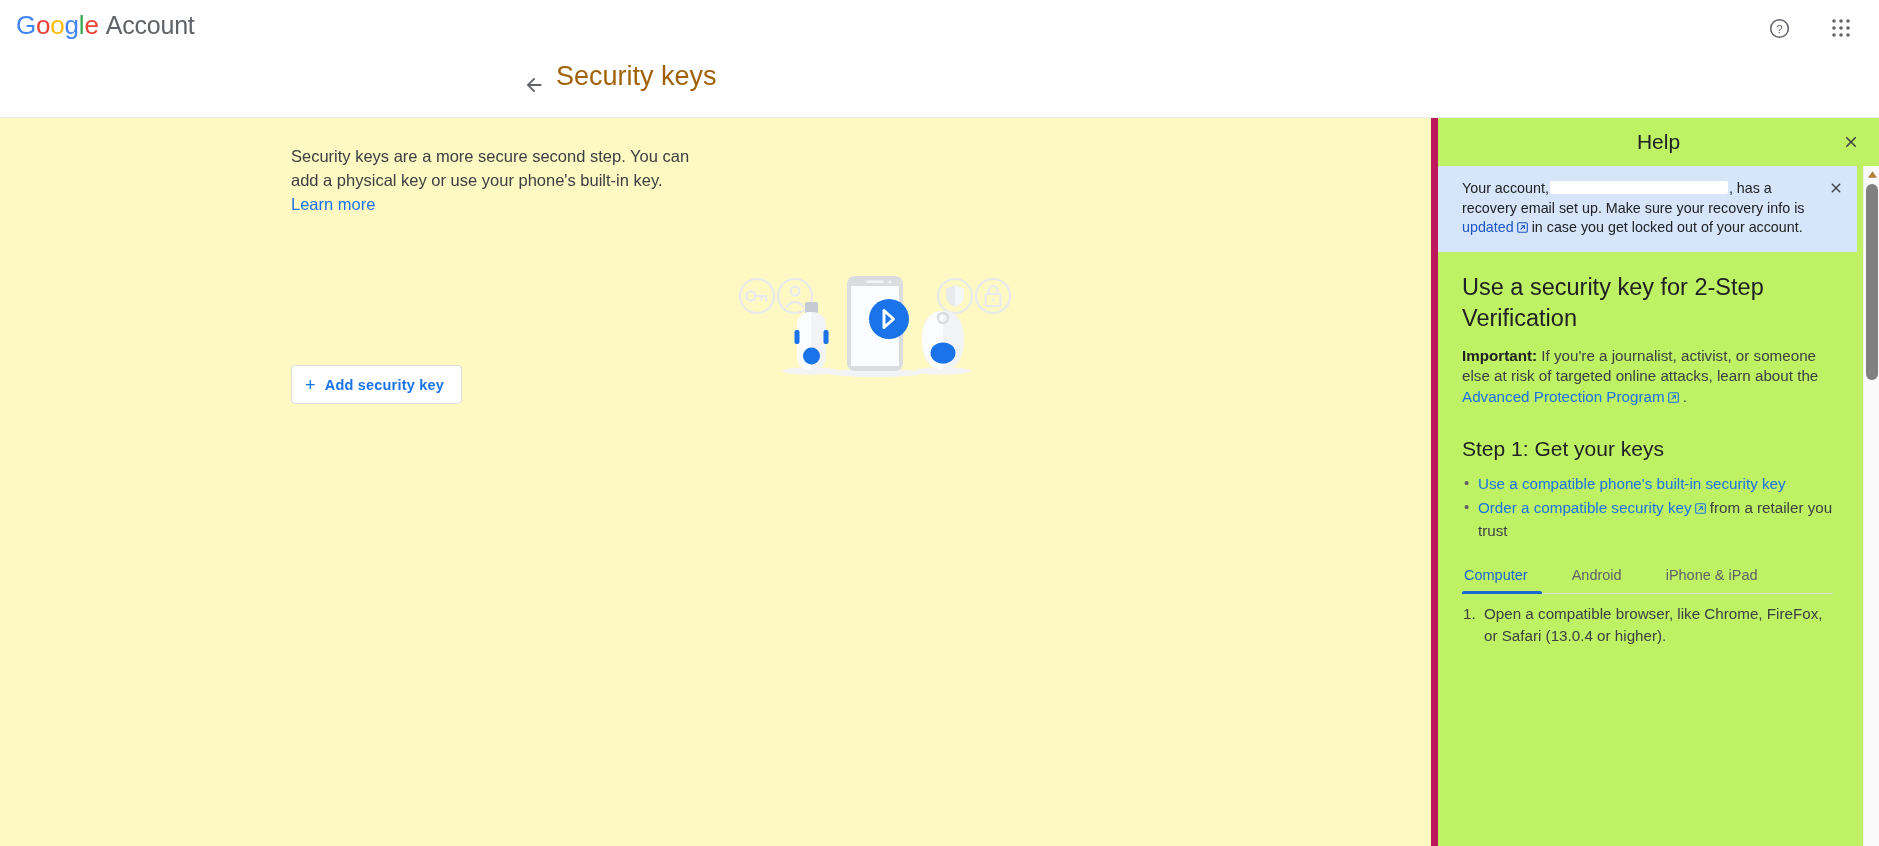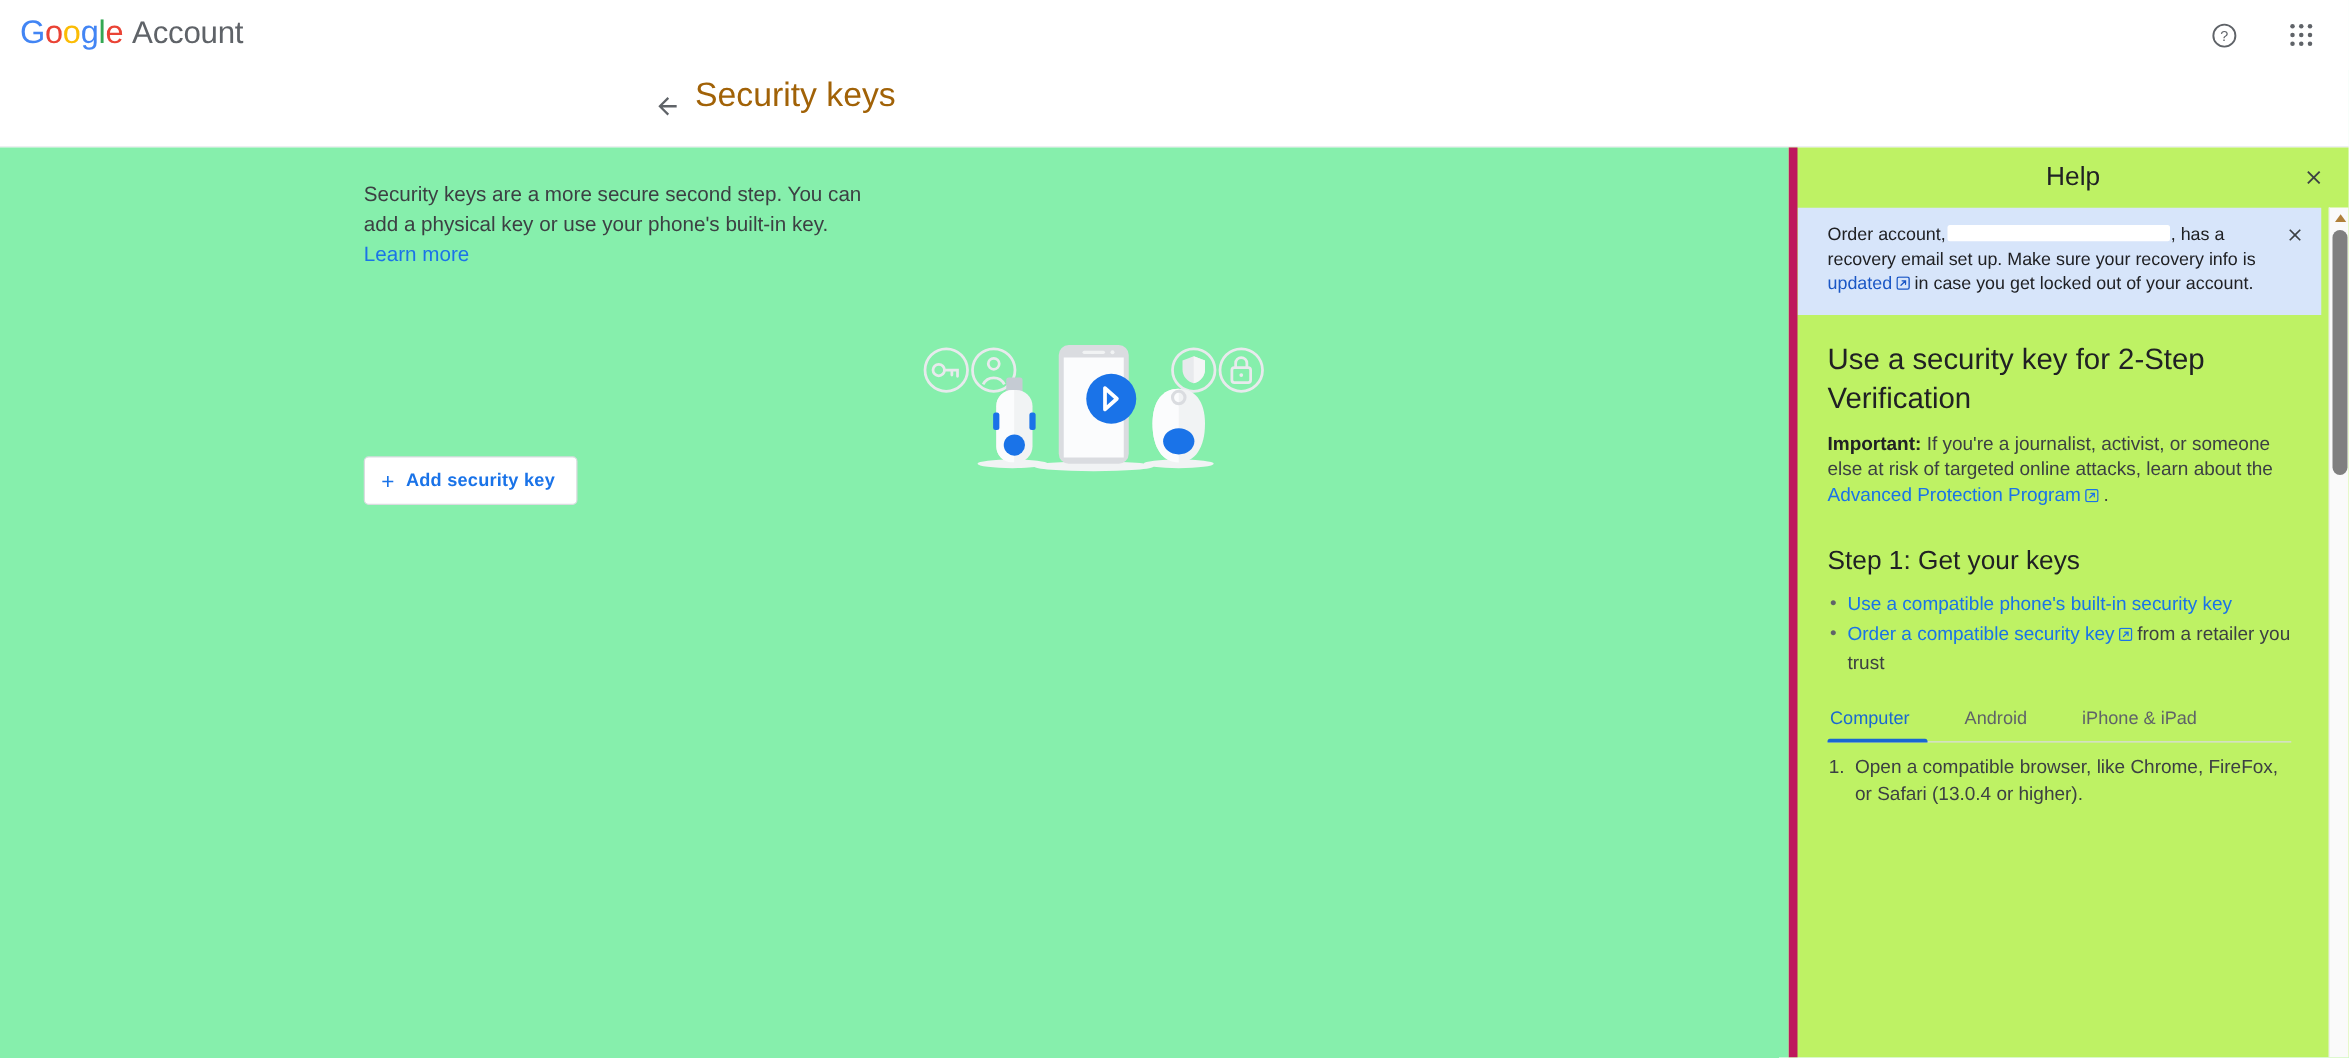--- a/index.html
+++ b/index.html
@@ -61,21 +61,21 @@
 
   .hdiv {
     position: absolute; left: 0; top: 117px; width: 1879px;
     height: 1px; background: #e8eaed;
   }
 
   
   .main {
     position: absolute; left: 0; top: 118px;
     width: 1431px; height: 728px;
-    background: #86efac;
+    background: #fef9c3;
   }
   .desc {
     position: absolute; left: 291px; top: 26px;
     width: 400px;
     font-size: 16.5px; line-height: 24px; color: #3c4043;
   }
   .learn-more {
     color: #1a73e8; text-decoration: none; cursor: pointer;
     display: inline-block; margin-top: 0px;
   }
@@ -332,21 +332,21 @@
     <div class="help-close">
       <svg width="18" height="18" viewBox="0 0 24 24">
         <path d="M19 6.4L17.6 5 12 10.6 6.4 5 5 6.4 10.6 12 5 17.6 6.4 19 12 13.4 17.6 19 19 17.6 13.4 12z" fill="#3c4043"></path>
       </svg>
     </div>
   </div>
 
   <div class="help-body">
 
     <div class="banner">
-      <span>Order account,</span><span class="redact"></span><span>, has a recovery email set up. Make sure your recovery info is </span><a href="#">updated</a><svg class="ext-ico" viewBox="0 0 16 16">
+      <span>Your account,</span><span class="redact"></span><span>, has a recovery email set up. Make sure your recovery info is </span><a href="#">updated</a><svg class="ext-ico" viewBox="0 0 16 16">
           <rect x="1" y="1" width="14" height="14" rx="2" fill="none" stroke="#1a56c5" stroke-width="1.6"></rect>
           <path d="M5.5 10.5L10.5 5.5M6.8 5.3h4v4" stroke="#1a56c5" stroke-width="1.5" fill="none" stroke-linecap="round"></path>
         </svg><span> in case you get locked out of your account.</span>
       <div class="banner-close">
         <svg width="16" height="16" viewBox="0 0 24 24">
           <path d="M19 6.4L17.6 5 12 10.6 6.4 5 5 6.4 10.6 12 5 17.6 6.4 19 12 13.4 17.6 19 19 17.6 13.4 12z" fill="#3c4043"></path>
         </svg>
       </div>
     </div>
 

